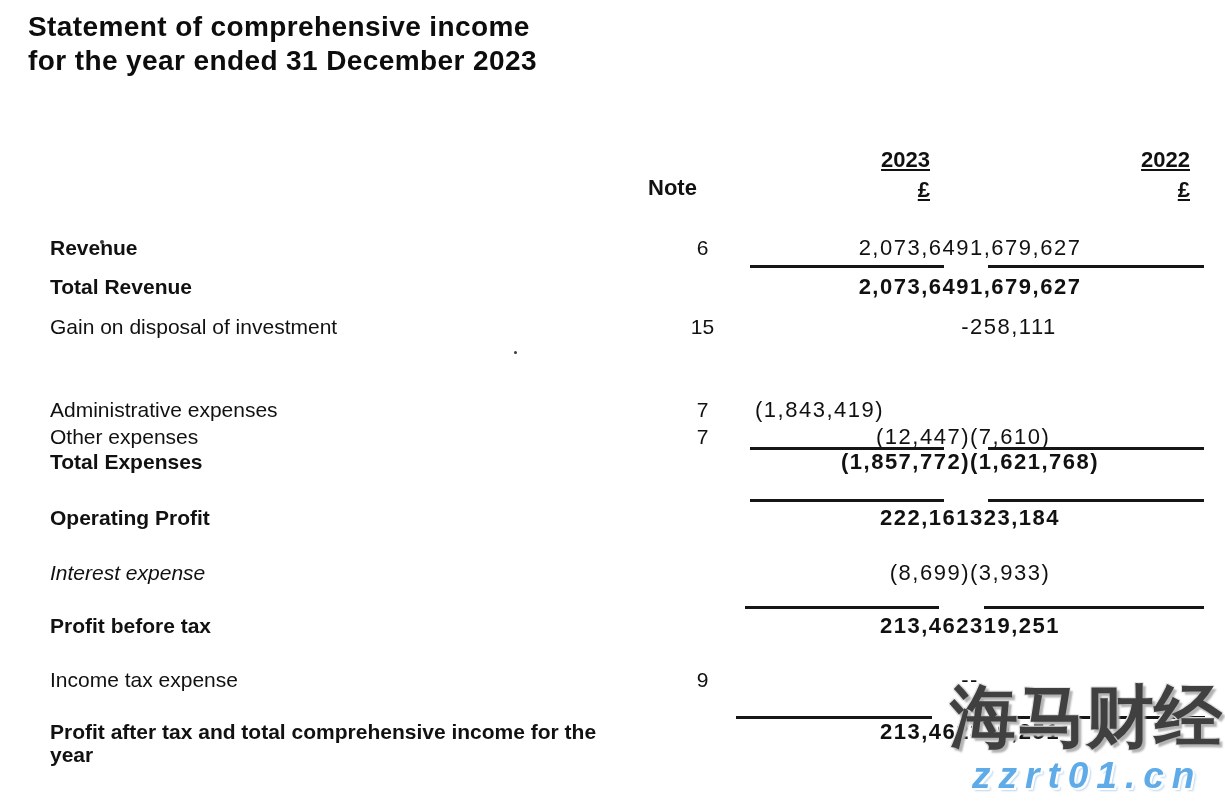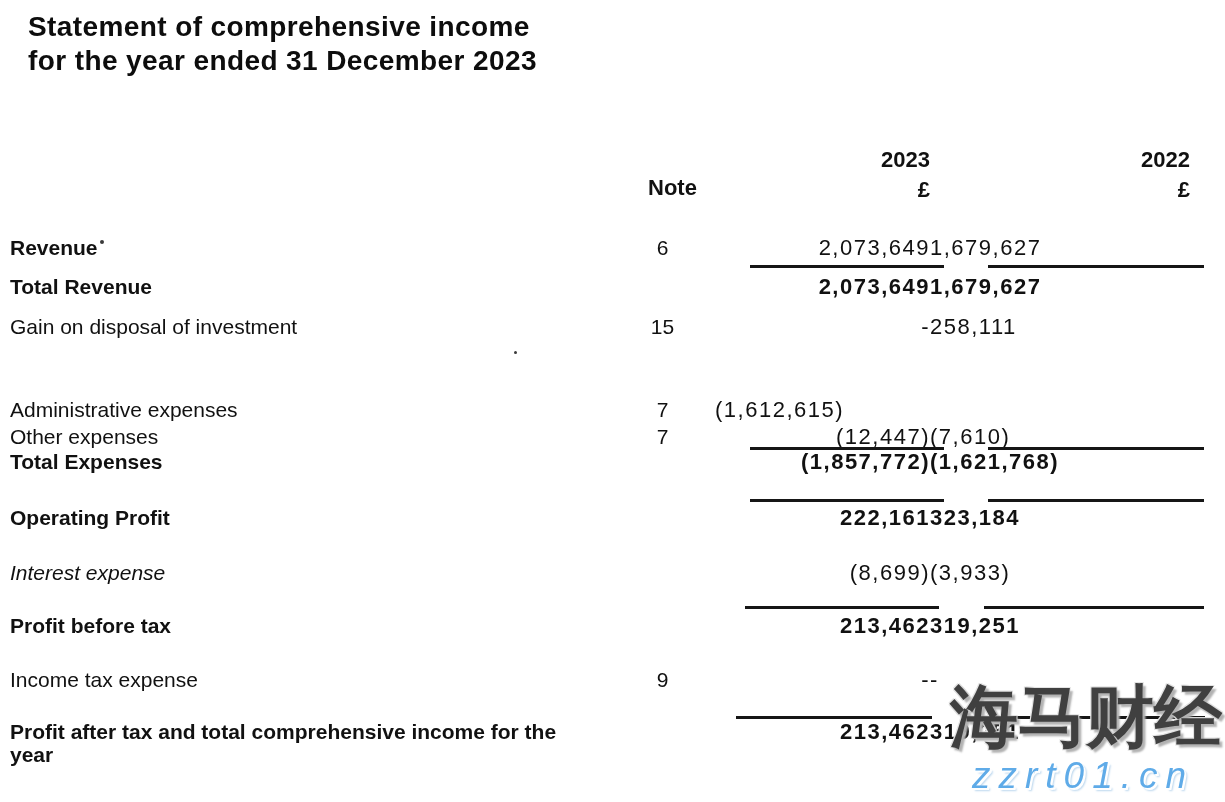--- a/index.html
+++ b/index.html
@@ -17,33 +17,33 @@
     letter-spacing:0.4px;color:#0d0d0d;
   }
   .doc-title span{display:block;}
 
   
   .row{
     position:absolute;left:10px;width:1205px;
     display:flex;align-items:flex-start;
     font-size:21px;line-height:23px;
   }
-  .c-label{width:600px;flex:0 0 auto;}
+  .c-label{width:600px;flex:0 0 auto;margin-left:40px;}
   .c-note{width:105px;flex:0 0 auto;text-align:center;}
   .c-v1{width:215px;flex:0 0 auto;text-align:right;font-size:22px;letter-spacing:1.5px;}
   .c-v2{width:260px;flex:0 0 auto;text-align:left;font-size:22px;letter-spacing:1.5px;}
   .bold{font-weight:700;}
   .italic{font-style:italic;}
 
   
   .col-head{
     position:absolute;top:145px;width:230px;
     text-align:right;font-weight:700;font-size:22px;line-height:30px;
   }
-  .col-head span{display:block;}
+  .col-head span{display:block;text-decoration:underline;}
   .head-2023{left:700px;}
   .head-2022{left:960px;}
   .head-note{
     position:absolute;left:620px;top:175px;width:105px;
     text-align:center;font-weight:700;font-size:22px;
   }
 
   
   .rule{position:absolute;height:3px;background:#161616;}
 
@@ -51,21 +51,21 @@
   .watermark{position:absolute;z-index:5;pointer-events:none;}
   .wm-cn{
     position:absolute;left:950px;top:680px;
     font-size:68px;font-weight:700;line-height:72px;
     color:#404040;
     text-shadow:3px 3px 2px #b2b2b2, -1px -1px 0 #e3e3e3, 1px -1px 0 #e3e3e3, -1px 1px 0 #e3e3e3;
     z-index:5;white-space:nowrap;
   }
   .wm-url{
     position:absolute;left:972px;top:756px;
-    font-size:37px;font-weight:400;font-style:italic;line-height:40px;
+    font-size:37px;font-weight:700;font-style:italic;line-height:40px;
     letter-spacing:8px;
     text-shadow:2px 2px 0 #ffffff, 3px 3px 2px #bcd7ee;
     z-index:5;white-space:nowrap;
   }
   .speck{position:absolute;background:#3a3a3a;border-radius:50%;}
 </style>
 </head>
 <body>
 
 <div class="page">
@@ -106,21 +106,21 @@
     <div class="c-label">Gain on disposal of investment</div>
     <div class="c-note">15</div>
     <div class="c-v1">-</div>
     <div class="c-v2">258,111</div>
   </div>
 
 
   <div class="row" style="top:398px">
     <div class="c-label">Administrative expenses</div>
     <div class="c-note">7</div>
-    <div class="c-v2">(1,612,615)</div>
+    <div class="c-v2">(1,843,419)</div>
   </div>
 
   <div class="row" style="top:425px">
     <div class="c-label">Other expenses</div>
     <div class="c-note">7</div>
     <div class="c-v1">(12,447)</div>
     <div class="c-v2">(7,610)</div>
   </div>
 
   <div class="rule" style="left:750px;top:447px;width:194px"></div>

